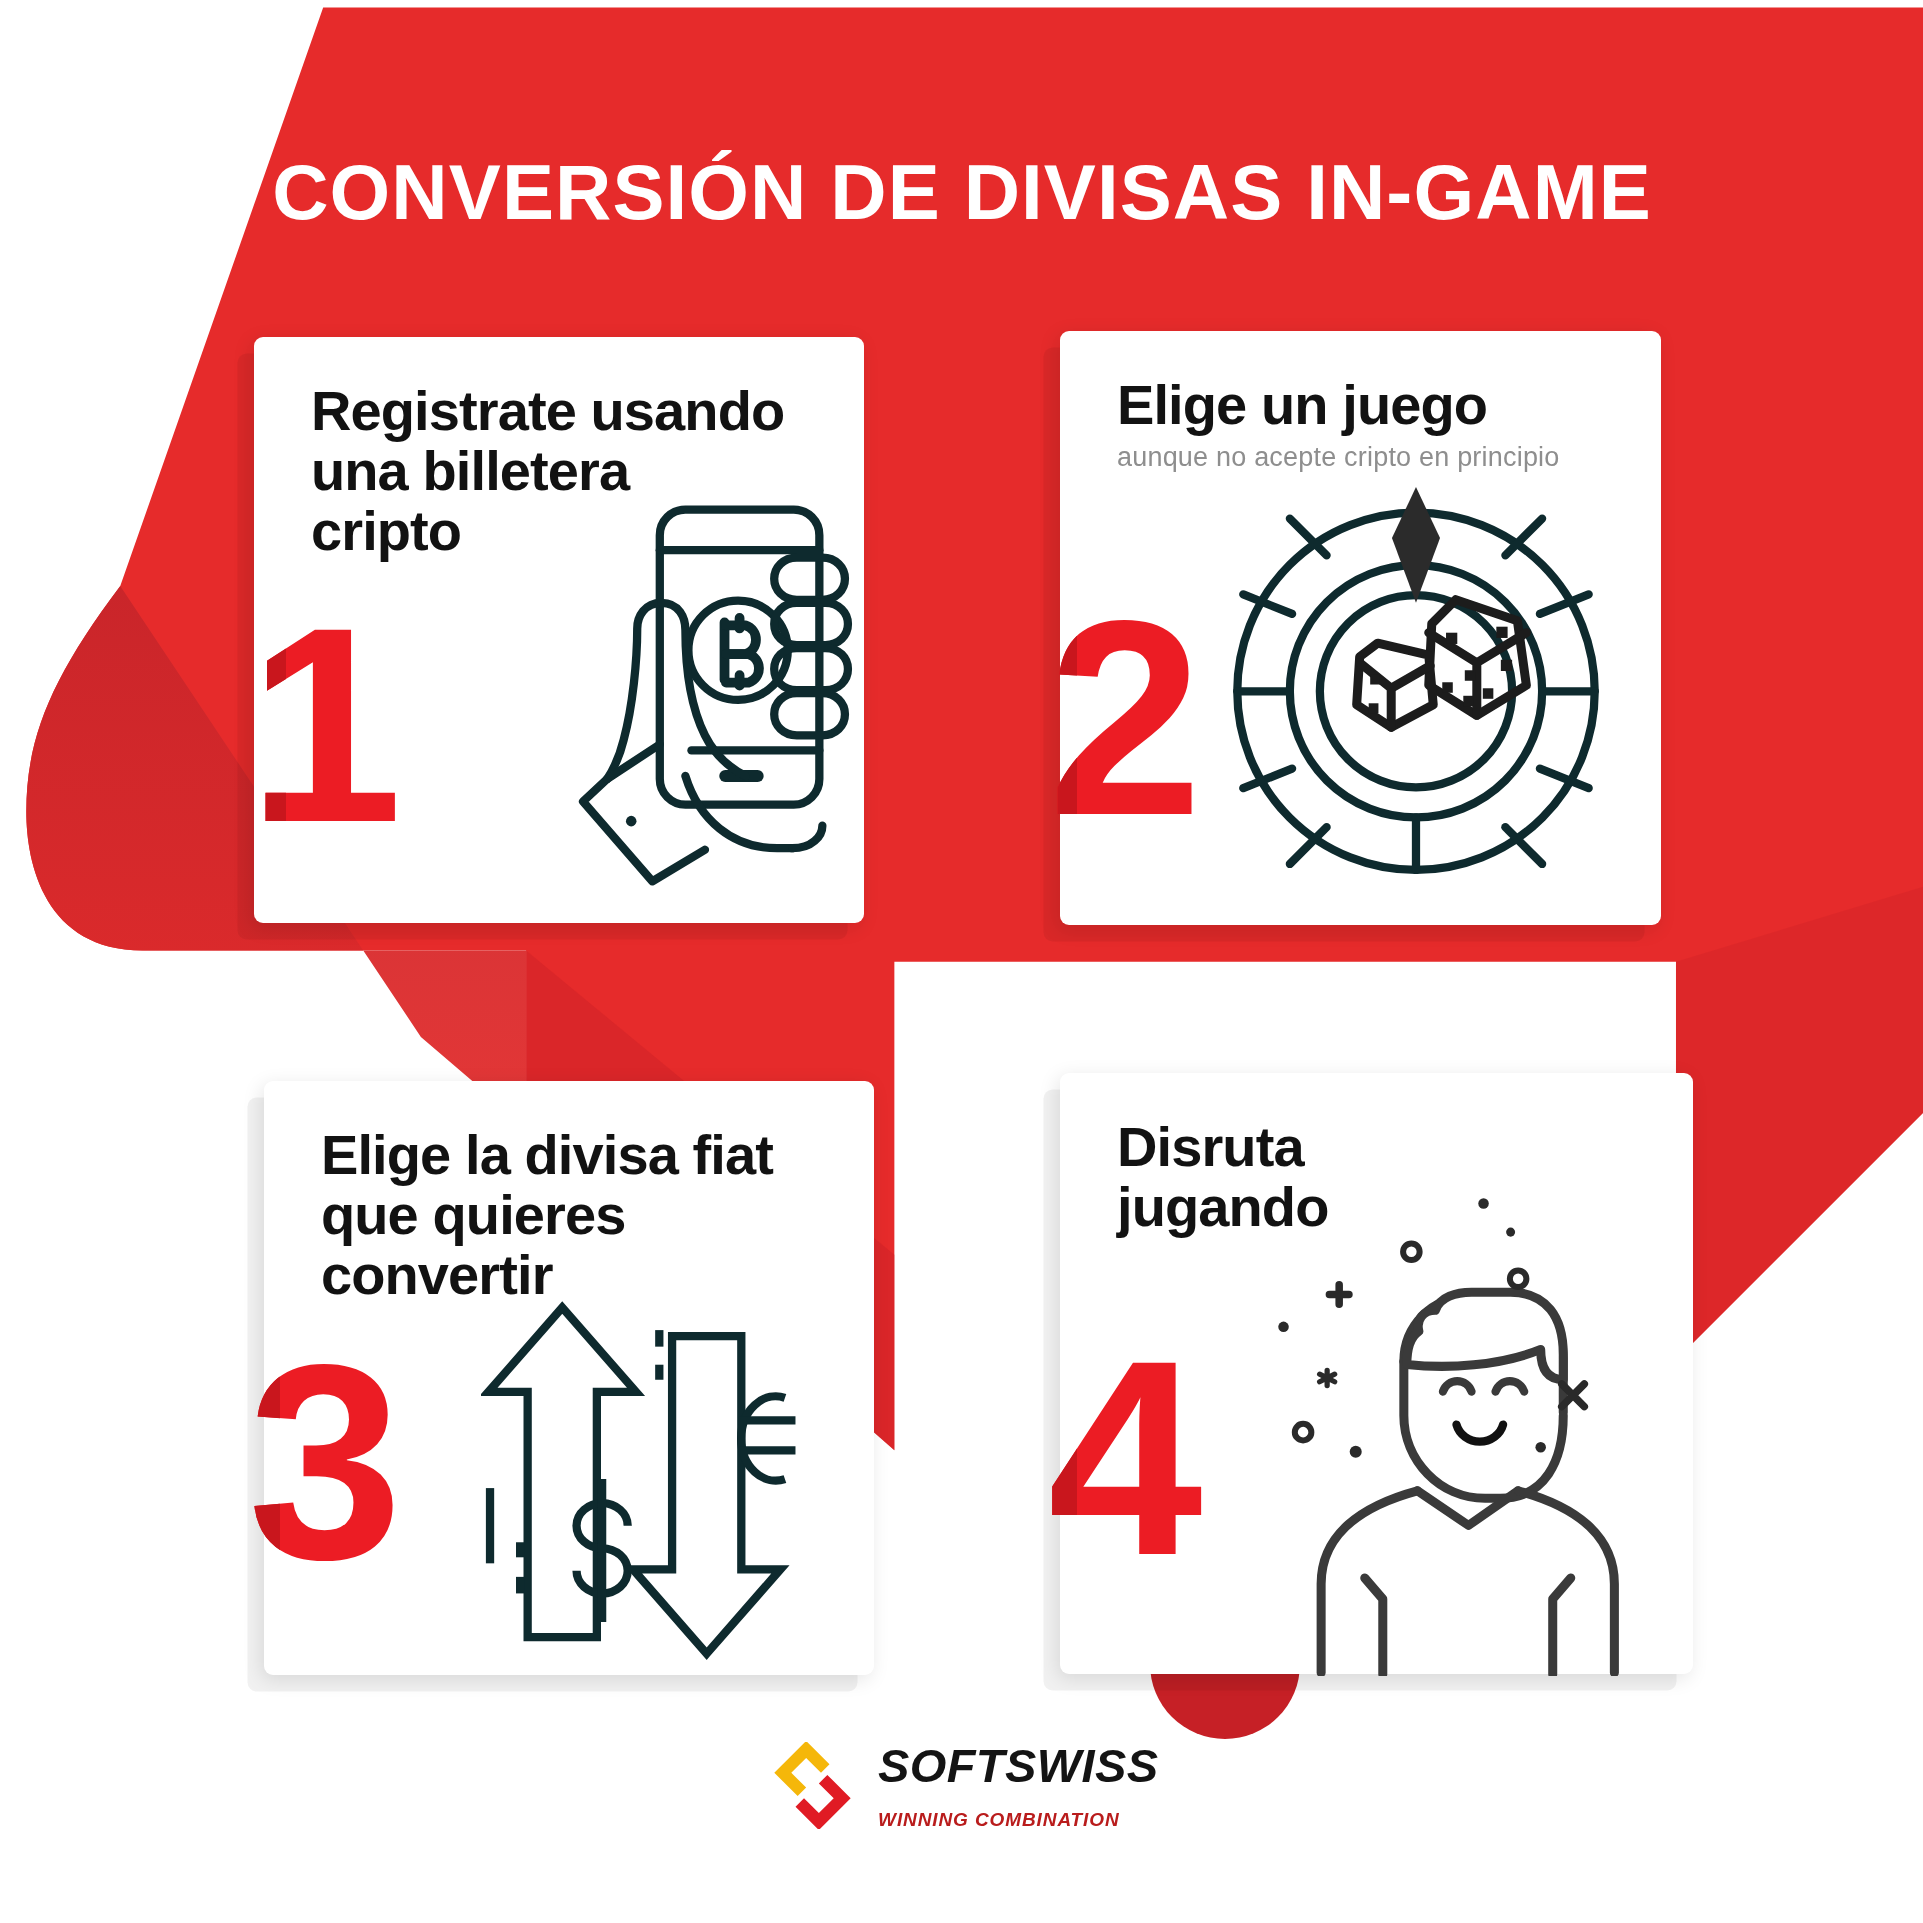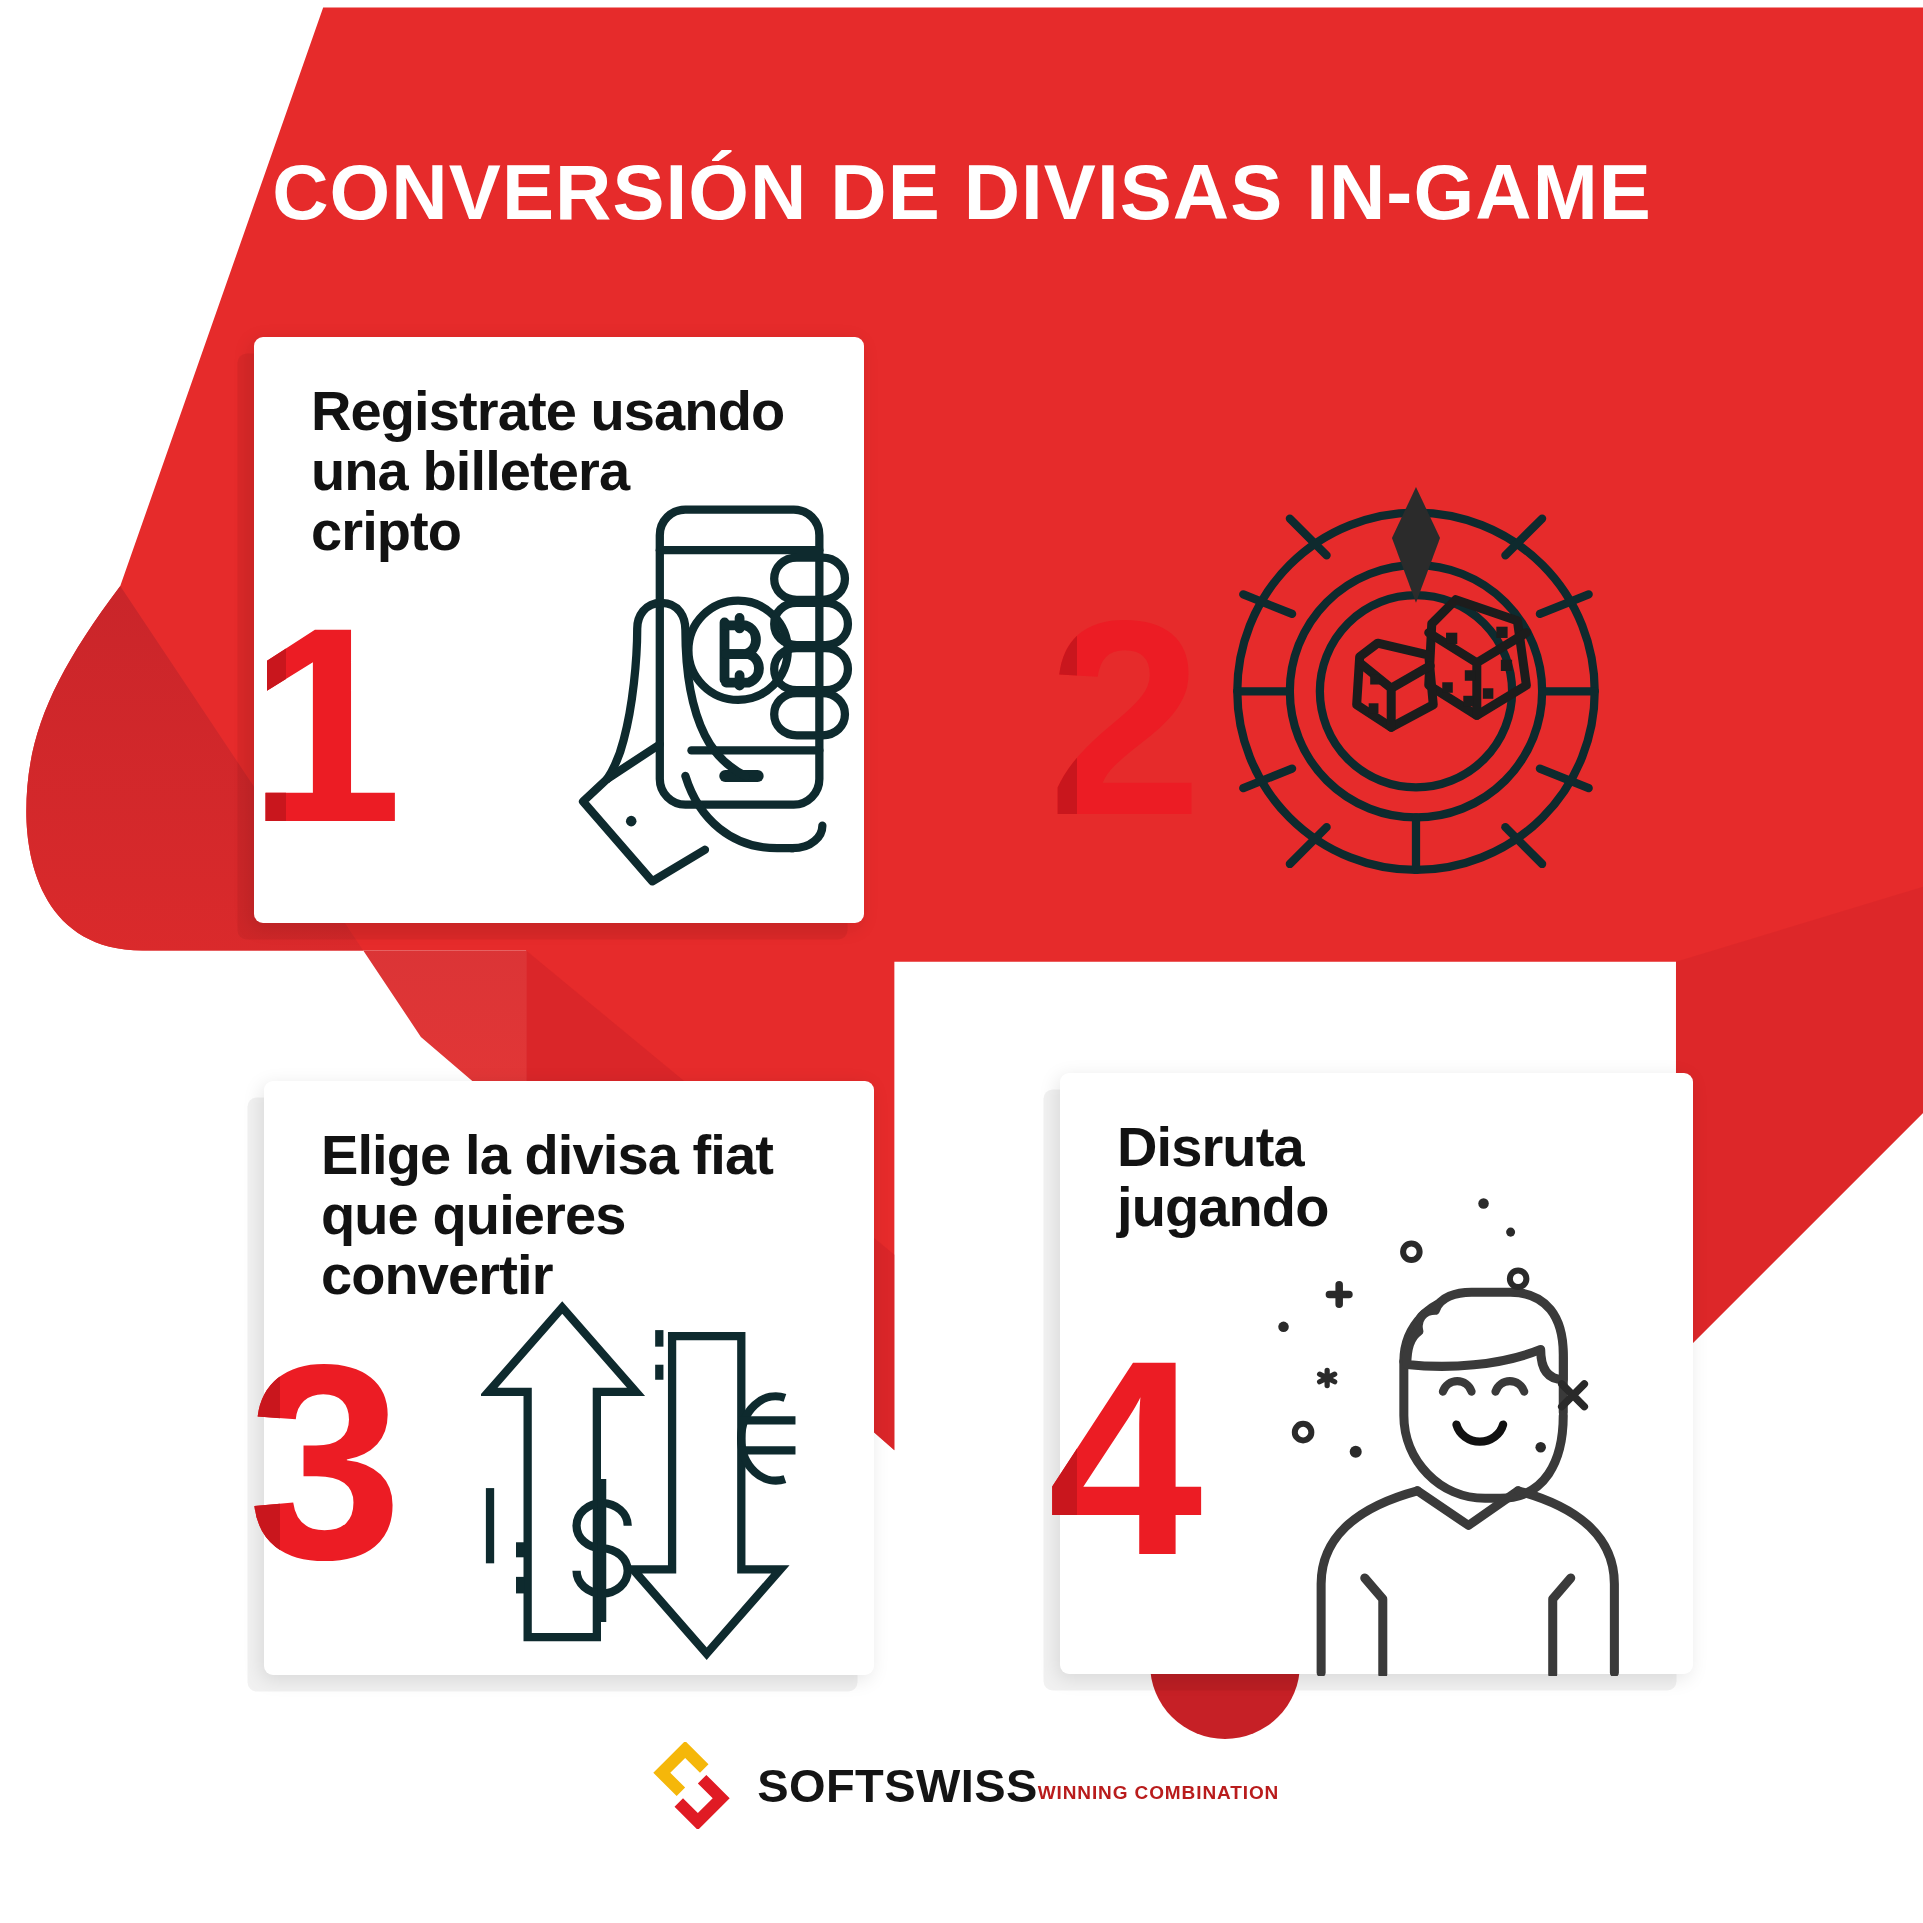--- a/index.html
+++ b/index.html
@@ -61,21 +61,21 @@
   .icon-box{position:absolute;z-index:7;}
   .ic1{left:571px;top:496px;width:286px;height:398px;}
   .ic2{left:1217px;top:466px;width:398px;height:421px;}
   .ic3{left:481px;top:1300px;width:316px;height:361px;}
   .ic4{left:1270px;top:1187px;width:391px;height:488px;}
 
   
   .footer{position:absolute;z-index:12;left:0;top:1742px;width:1924px;
           display:flex;align-items:center;justify-content:center;gap:19.5px;}
   .logo-mark{width:93px;height:87px;flex:none;}
-  .logo-text{display:flex;flex-direction:row;justify-content:center;}
+  .logo-text{display:flex;flex-direction:column;justify-content:center;font-style:italic;}
   .logo-word{font-family:"Liberation Sans", sans-serif;font-weight:bold;
              font-size:47px;letter-spacing:0.4px;color:#141414;line-height:1;}
   .logo-tag{font-family:"Liberation Sans", sans-serif;font-weight:bold;
             font-size:19px;letter-spacing:0.9px;color:#b91c1c;line-height:1;margin-top:21px;}
 </style>
 </head>
 <body>
 
 <div id="stage">
 
@@ -153,20 +153,26 @@
       <path d="M338 142 c18 0 30 13 30 28 s-12 28 -30 28 h-38 c-18 0 -30 -13 -30 -28 s12 -28 30 -28 z"></path>
       <path d="M338 202 c18 0 30 13 30 28 s-12 28 -30 28 h-38 c-18 0 -30 -13 -30 -28 s12 -28 30 -28 z"></path>
       <path d="M334 262 c18 0 30 13 30 28 s-12 28 -30 28 h-34 c-18 0 -30 -13 -30 -28 s12 -28 30 -28 z"></path>
 
       <path d="M48 376 L16 406 L108 512 L178 470"></path>
       <path d="M48 376 L118 330"></path>
       <circle cx="80" cy="432" r="7" fill="#0E2A2E" stroke="none"></circle>
     </svg>
   </div>
 
+  <div class="card card-2">
+    <div class="card-head">
+      <div class="card-title">Elige un juego</div>
+      <div class="card-sub">aunque no acepte cripto en principio</div>
+    </div>
+  </div>
 
   <div class="icon-box ic2">
     <svg viewBox="0 0 530 560" fill="none" stroke="#0E2A2E" stroke-width="11" stroke-linecap="round" stroke-linejoin="round">
       <g>
         <circle cx="265" cy="300" r="238"></circle>
         <circle cx="265" cy="300" r="168"></circle>
         <circle cx="265" cy="300" r="128"></circle>
       </g>
       <g>
         <line x1="265" y1="62" x2="265" y2="132"></line>

